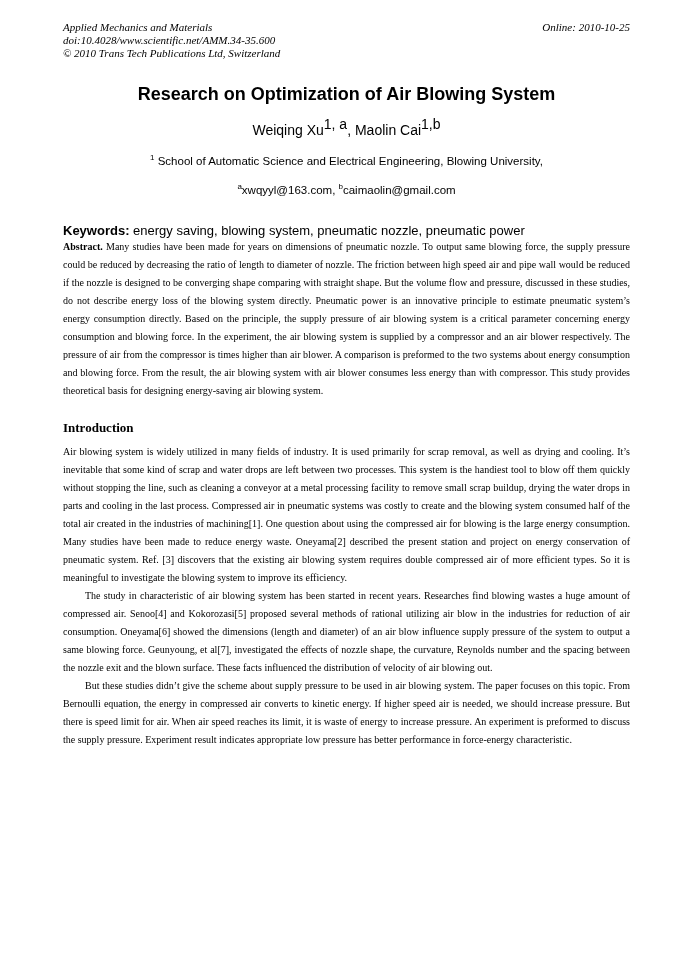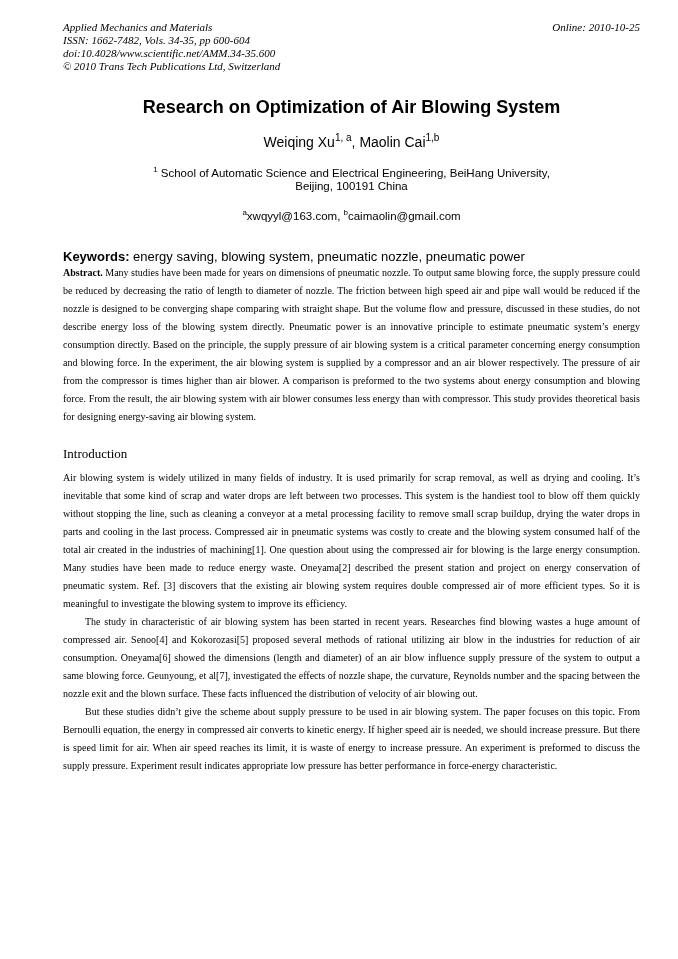--- a/index.html
+++ b/index.html
@@ -3,21 +3,21 @@
 <meta charset="utf-8">
 <style>
   html, body { margin: 0; padding: 0; background: #ffffff; }
   .page {
     position: relative;
     width: 678px;
     height: 809px;
     background: #ffffff;
     color: #000000;
     box-sizing: border-box;
-    padding: 21px 38px 0 63px;
+    padding: 21px 48px 0 63px;
     overflow: hidden;
   }
   
   .journal-header {
     display: flex;
     justify-content: space-between;
     align-items: flex-start;
     font-family: "Liberation Serif", serif;
     font-style: italic;
     font-size: 11px;
@@ -35,21 +35,21 @@
     font-size: 18px;
     line-height: 18px;
   }
   .authors-line {
     margin-top: 13px;
     text-align: center;
     font-family: "Liberation Sans", sans-serif;
     font-size: 14px;
     line-height: 17px;
   }
-  .authors-line sup { font-size: 10px; }
+  .authors-line sup { font-size: 14px; }
   .affiliation-block {
     margin-top: 12px;
     text-align: center;
     font-family: "Liberation Sans", sans-serif;
     font-size: 11.5px;
     line-height: 14px;
   }
   .affiliation-block sup, .emails-line sup { font-size: 8px; }
   .emails-line {
     margin-top: 10px;
@@ -72,52 +72,50 @@
     font-family: "Liberation Serif", serif;
     font-size: 10px;
     line-height: 18px;
     text-align: justify;
   }
   .abstract-para { margin-top: 20px; }
   .bold-lead { font-weight: bold; }
   .section-heading {
     margin: 20px 0 7px 0;
     font-family: "Liberation Serif", serif;
-    font-weight: normal;
+    font-weight: bold;
     font-size: 13px;
     line-height: 16px;
     text-align: left;
   }
   p.body-para { margin: 0; }
   p.indented { text-indent: 22px; }
 </style>
 </head>
 <body>
 
 <div class="page">
 
   <div class="journal-header">
     <div class="left">
       <div>Applied Mechanics and Materials</div>
-      <div>ISSN: 1662-7482, Vols. 34-35, pp 600-604</div>
       <div>doi:10.4028/www.scientific.net/AMM.34-35.600</div>
       <div>© 2010 Trans Tech Publications Ltd, Switzerland</div>
     </div>
     <div class="right">Online: 2010-10-25</div>
   </div>
 
   <h1 class="paper-title">Research on Optimization of Air Blowing System</h1>
 
   <div class="authors-line">
     <span>Weiqing Xu</span><sup>1, a</sup><span>, </span><span>Maolin Cai</span><sup>1,b</sup>
   </div>
 
   <div class="affiliation-block">
-    <div><sup>1</sup><span> School of Automatic Science and Electrical Engineering, BeiHang University,</span></div>
-    <div>Beijing, 100191 China</div>
+    <div><sup>1</sup><span> School of Automatic Science and Electrical Engineering, Blowing University,</span></div>
   </div>
 
   <div class="emails-line">
     <sup>a</sup><span>xwqyyl@163.com</span><span>, </span><sup>b</sup><span>caimaolin@gmail.com</span>
   </div>
 
   <div class="keywords-line">
     <span class="bold-label">Keywords:</span><span> energy saving, blowing system, pneumatic nozzle, pneumatic power</span>
   </div>
 

